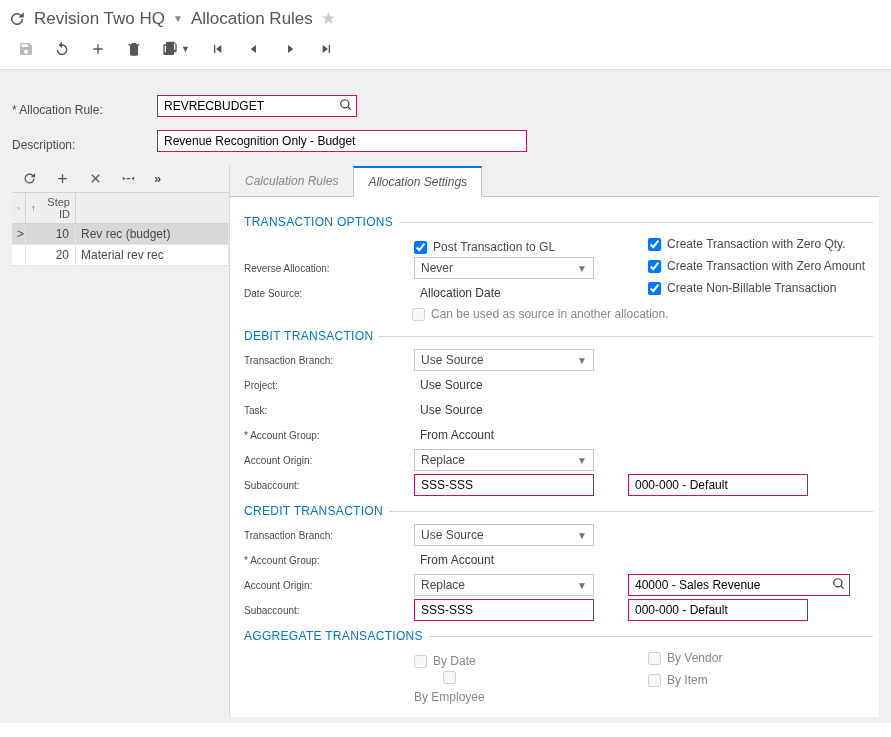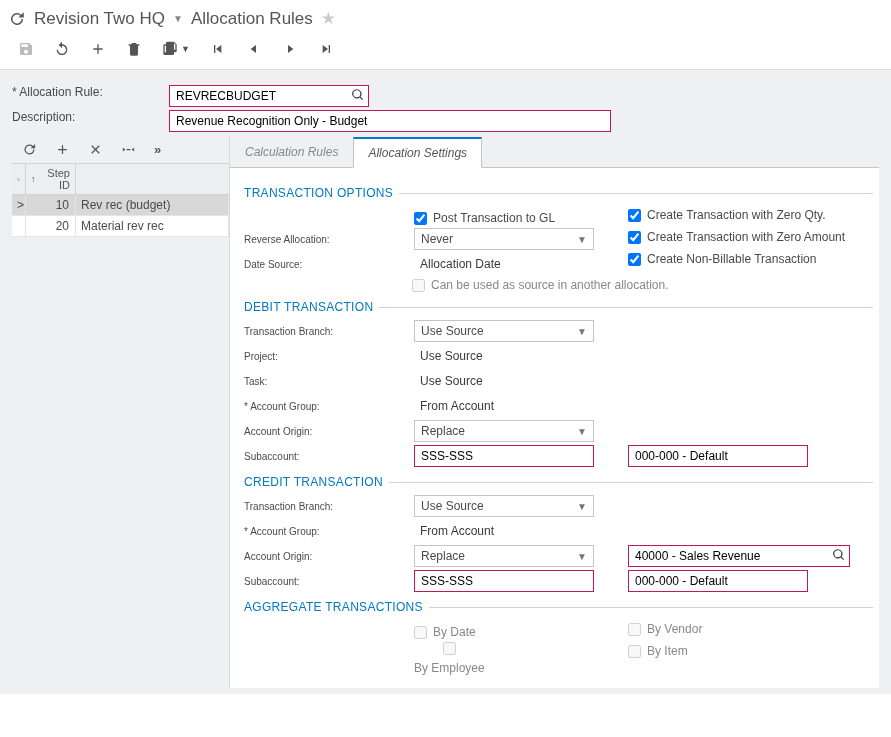--- a/index.html
+++ b/index.html
@@ -31,23 +31,22 @@
   .toolbar-top .tbtn svg { width:16px; height:16px; display:block; }
   .icon-btn { cursor:pointer; color:#555; display:inline-flex; align-items:center; }
   .icon-disabled { color:#bbb; }
   .form-area {
     background: #eef0f2;
     border-top: 1px solid #ddd;
     padding: 12px 12px 6px 12px;
   }
   .form-row {
     display: flex;
-    align-items: flex-start;
-    margin: 3px 0;
-    gap: 12px;
+    align-items: flex-end;
+    margin: 13px 0;
   }
   .form-label {
     width: 145px;
     text-align: left;
     font-size: 12px;
     color: #4a4a4a;
   }
   .req::before { content:"* "; color:#4a4a4a; }
   .input-wrap {
     position: relative;
@@ -187,20 +186,21 @@
     width:100%;
   }
   .subacc-input { width:180px; }
   .col-right {
     display:flex;
     flex-direction:column;
     gap:8px;
   }
   .trans-options {
     display:flex;
+    gap:20px;
     margin-top:8px;
   }
   .trans-left { width:384px; }
   .indent-check { margin-left:168px; }
   svg { fill: currentColor; }
 </style>
 </head>
 <body>
 
 <div class="header">
@@ -269,21 +269,21 @@
     <div class="form-label req">Allocation Rule:</div>
     <div class="input-wrap">
       <input class="text-input lookup" style="width: 200px;" value="REVRECBUDGET">
       <svg class="search-icon-in" viewBox="0 0 24 24">
           <path d="M10 2a8 8 0 0 1 6.32 12.9l4.39 4.39-1.42 1.42-4.39-4.39A8 8 0 1 1 10 2zm0 2a6 6 0 1 0 0 12 6 6 0 0 0 0-12z"></path>
         </svg>
     </div>
   </div>
   <div class="form-row">
     <div class="form-label">Description:</div>
-    <input class="text-input" style="width: 442px;" value="Revenue Recognition Only - Budget">
+    <input class="text-input" style="width: 370px;" value="Revenue Recognition Only - Budget">
   </div>
 
   <div class="body-row" style="margin-top:4px;">
 
     <div class="left-panel">
       <div class="left-toolbar">
         <span class="icon-btn">
             <svg viewBox="0 0 24 24">
               <path d="M17.65 6.35A8 8 0 1 0 20 12h-2a6 6 0 1 1-1.76-4.24L14 10h7V3l-3.35 3.35z"></path>
             </svg>

